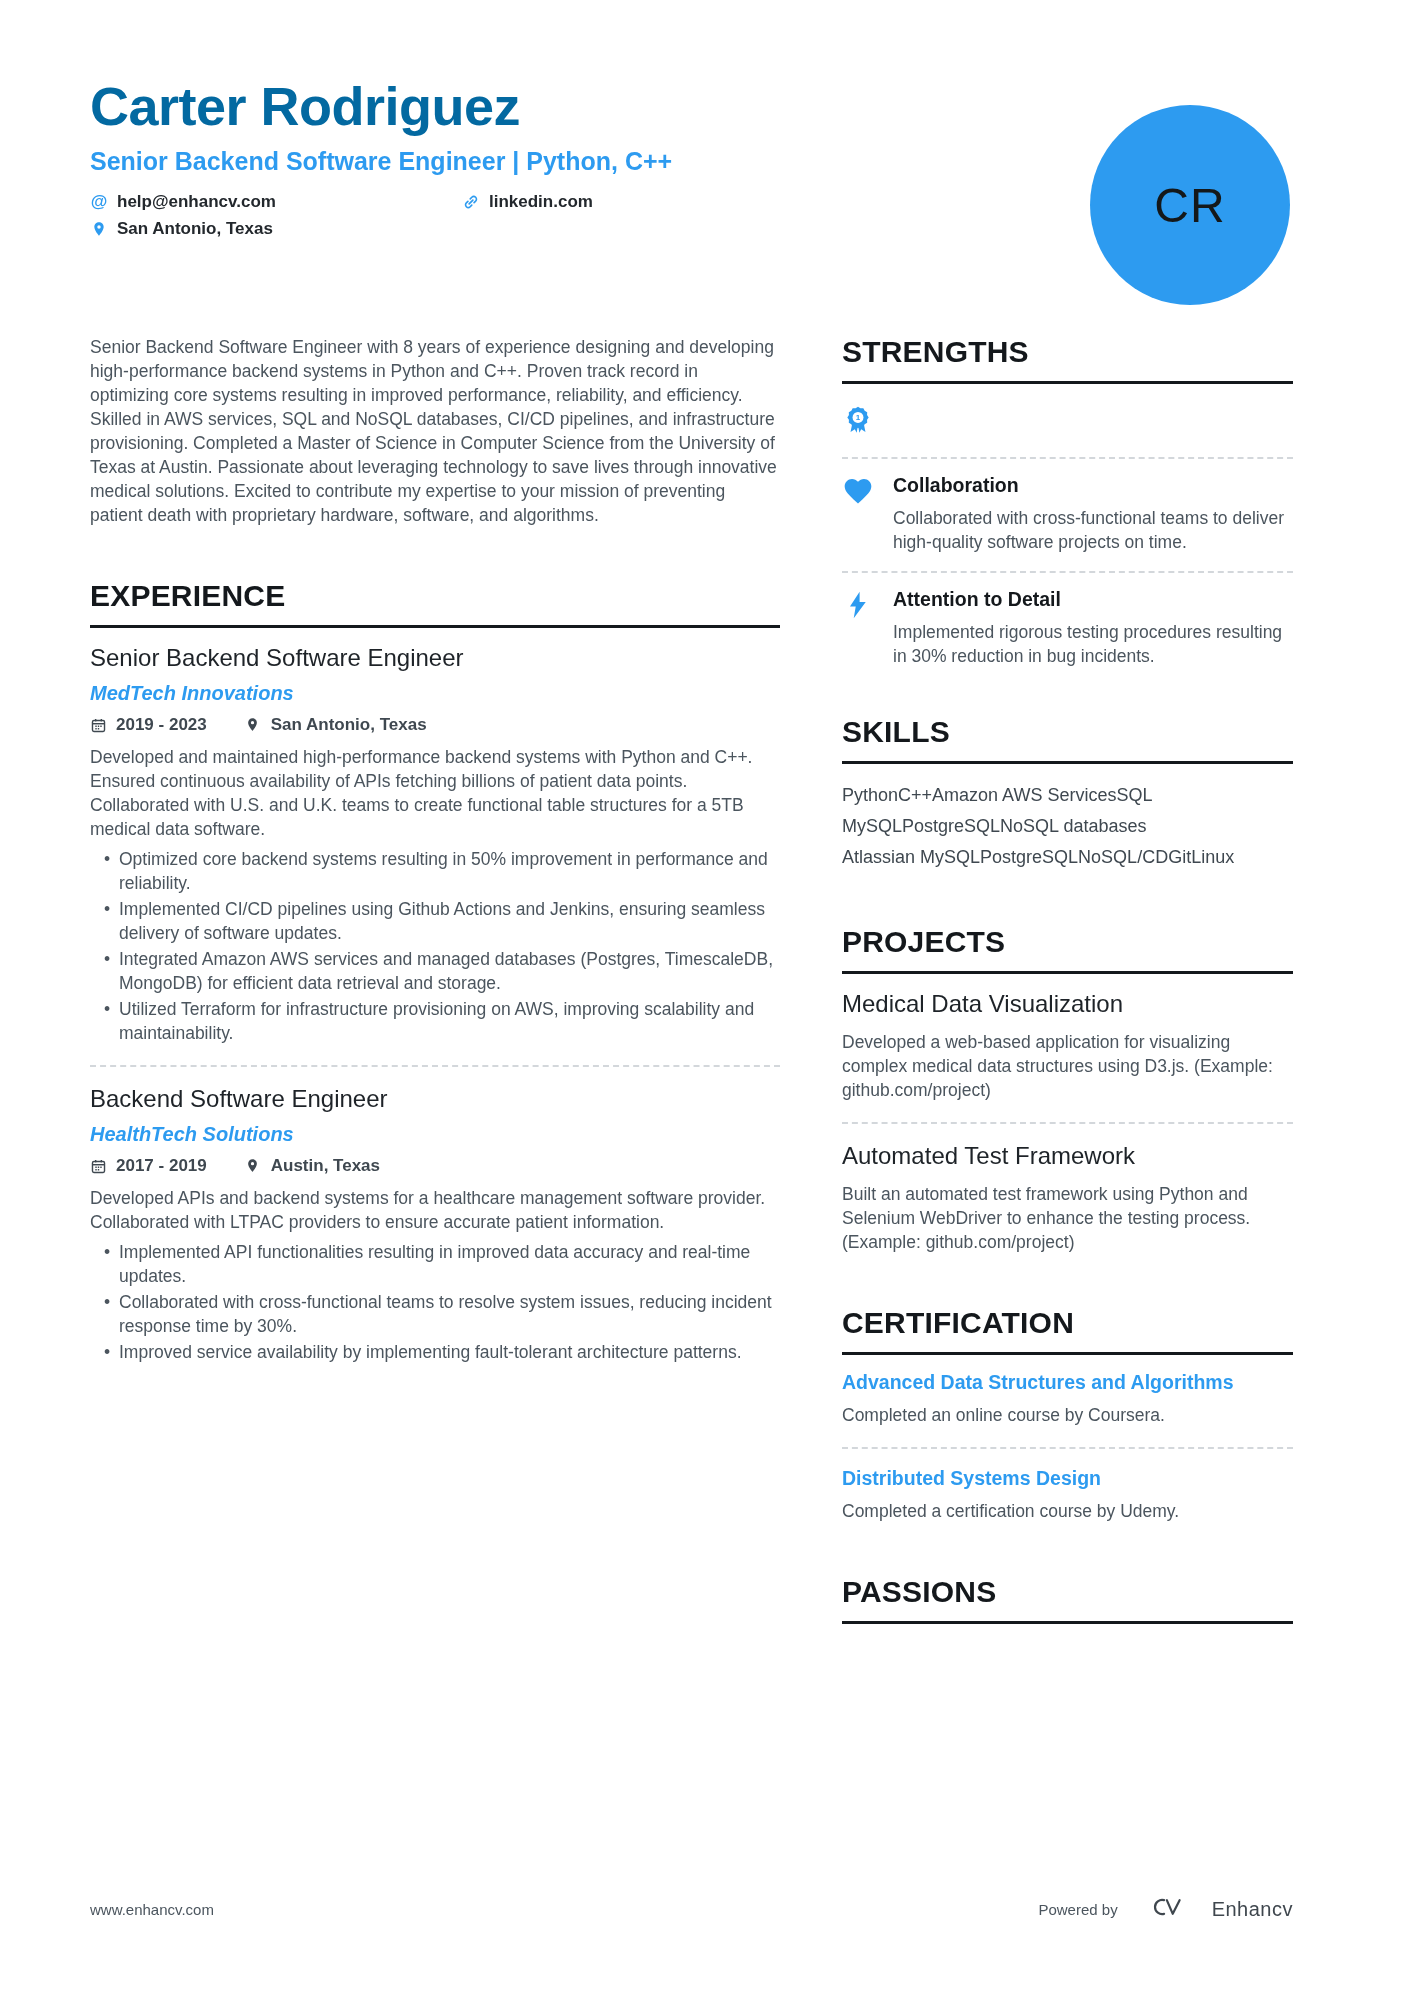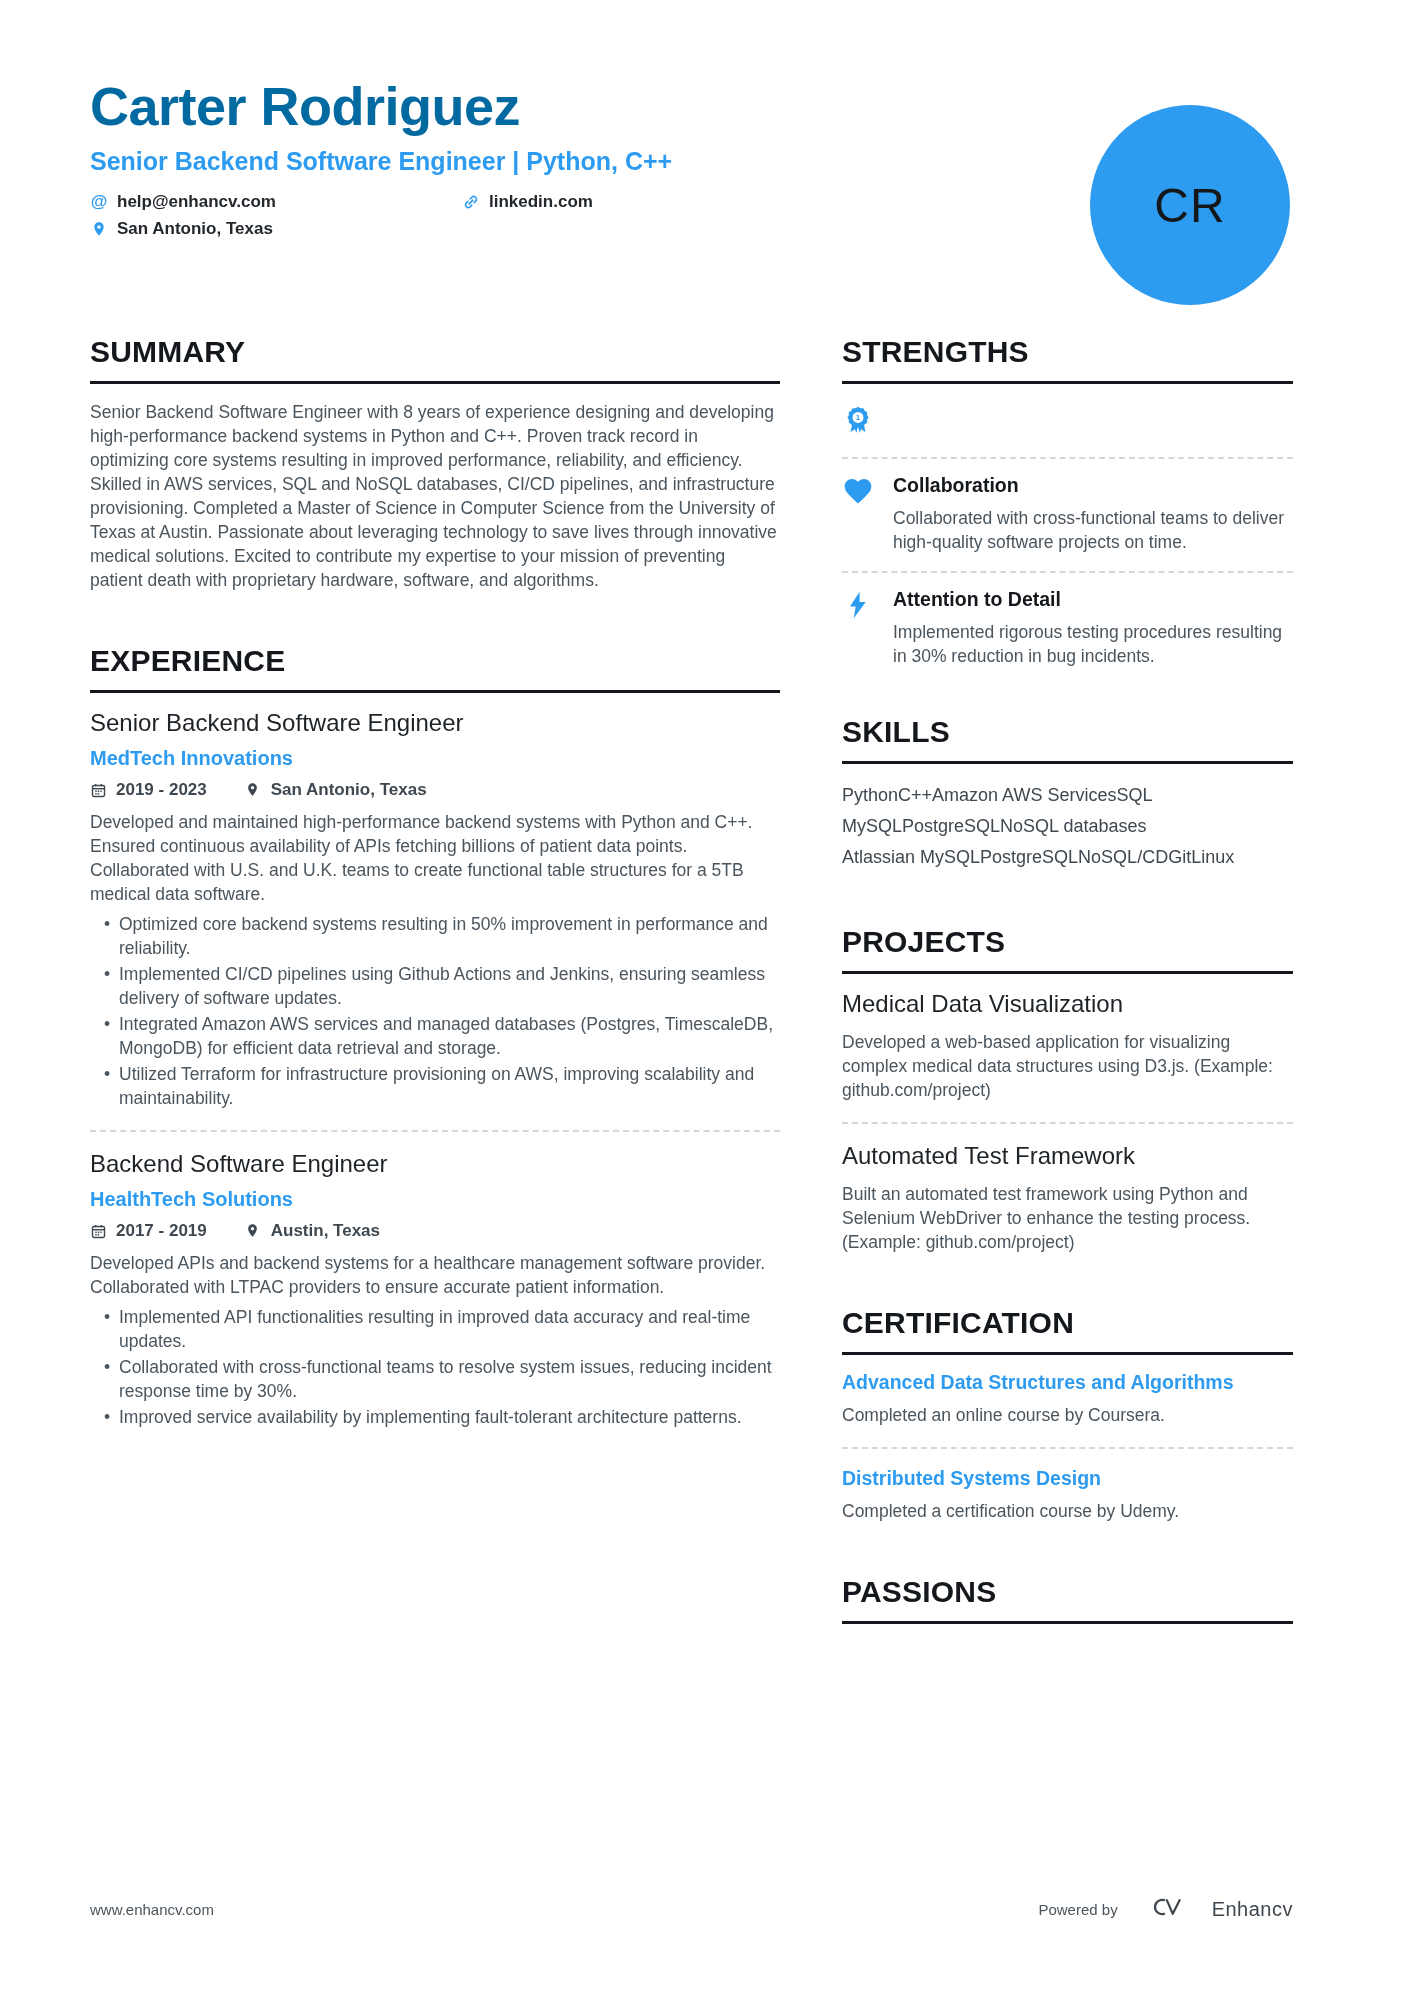--- a/index.html
+++ b/index.html
@@ -24,21 +24,21 @@
   .columns { display: flex; gap: 62px; margin-top: 96px; }
   .col-left  { width: 690px; flex: none; }
   .col-right { width: 451px; flex: none; }
   section { margin-bottom: 52px; }
   .section-heading { font-size: 30px; font-weight: 800; color: #14181C; margin: 0 0 16px 0;
                      padding-bottom: 12px; border-bottom: 3px solid #14181C; letter-spacing: 0.2px; }
   .body-text { font-size: 17.5px; line-height: 24px; color: #4B555E; }
 
   
   .job-title { font-size: 24px; font-weight: 500; color: #1E2328; margin: 4px 0 10px 0; }
-  .company { font-size: 20px; font-weight: 700; color: #2D9BF0; margin: 0 0 10px 0; }
+  .company { font-size: 20px; font-weight: 700; color: #2D9BF0; margin: 0 0 10px 0; font-style: italic; }
   .meta { display: flex; gap: 38px; align-items: center; margin-bottom: 10px; }
   .meta-item { display: flex; gap: 9px; align-items: center; font-size: 17px; color: #3F4850; font-weight: bold; }
   .meta-item .ico { width: 17px; height: 17px; flex: none; display: inline-flex; }
   .bullets { margin: 6px 0 0 0; padding: 0 0 0 14px; list-style: none; }
   .bullets li { position: relative; padding-left: 15px; font-size: 17.5px; line-height: 24px; color: #4B555E; margin-bottom: 2px; }
   .bullets li::before { content: "\2022"; position: absolute; left: 0; top: 0; color: #4B555E; }
   .divider { border: none; border-top: 2px dashed #D3D7DB; margin: 20px 0 18px 0; }
 
   
   .feature { display: flex; gap: 18px; padding: 15px 0 17px 0; }
@@ -97,21 +97,20 @@
           <span>San Antonio, Texas</span>
         </div>
       </div>
     </header>
 
     <div class="columns">
 
       <div class="col-left">
 
         <section>
-          <h2 class="section-heading">SUMMARY</h2>
           <p class="body-text" style="margin:0;">Senior Backend Software Engineer with 8 years of experience designing and developing high-performance backend systems in Python and C++. Proven track record in optimizing core systems resulting in improved performance, reliability, and efficiency. Skilled in AWS services, SQL and NoSQL databases, CI/CD pipelines, and infrastructure provisioning. Completed a Master of Science in Computer Science from the University of Texas at Austin. Passionate about leveraging technology to save lives through innovative medical solutions. Excited to contribute my expertise to your mission of preventing patient death with proprietary hardware, software, and algorithms.</p>
         </section>
 
         <section>
           <h2 class="section-heading">EXPERIENCE</h2>
 
           <div>
             <div class="job-title">Senior Backend Software Engineer</div>
             <div class="company">MedTech Innovations</div>
             <div class="meta">

